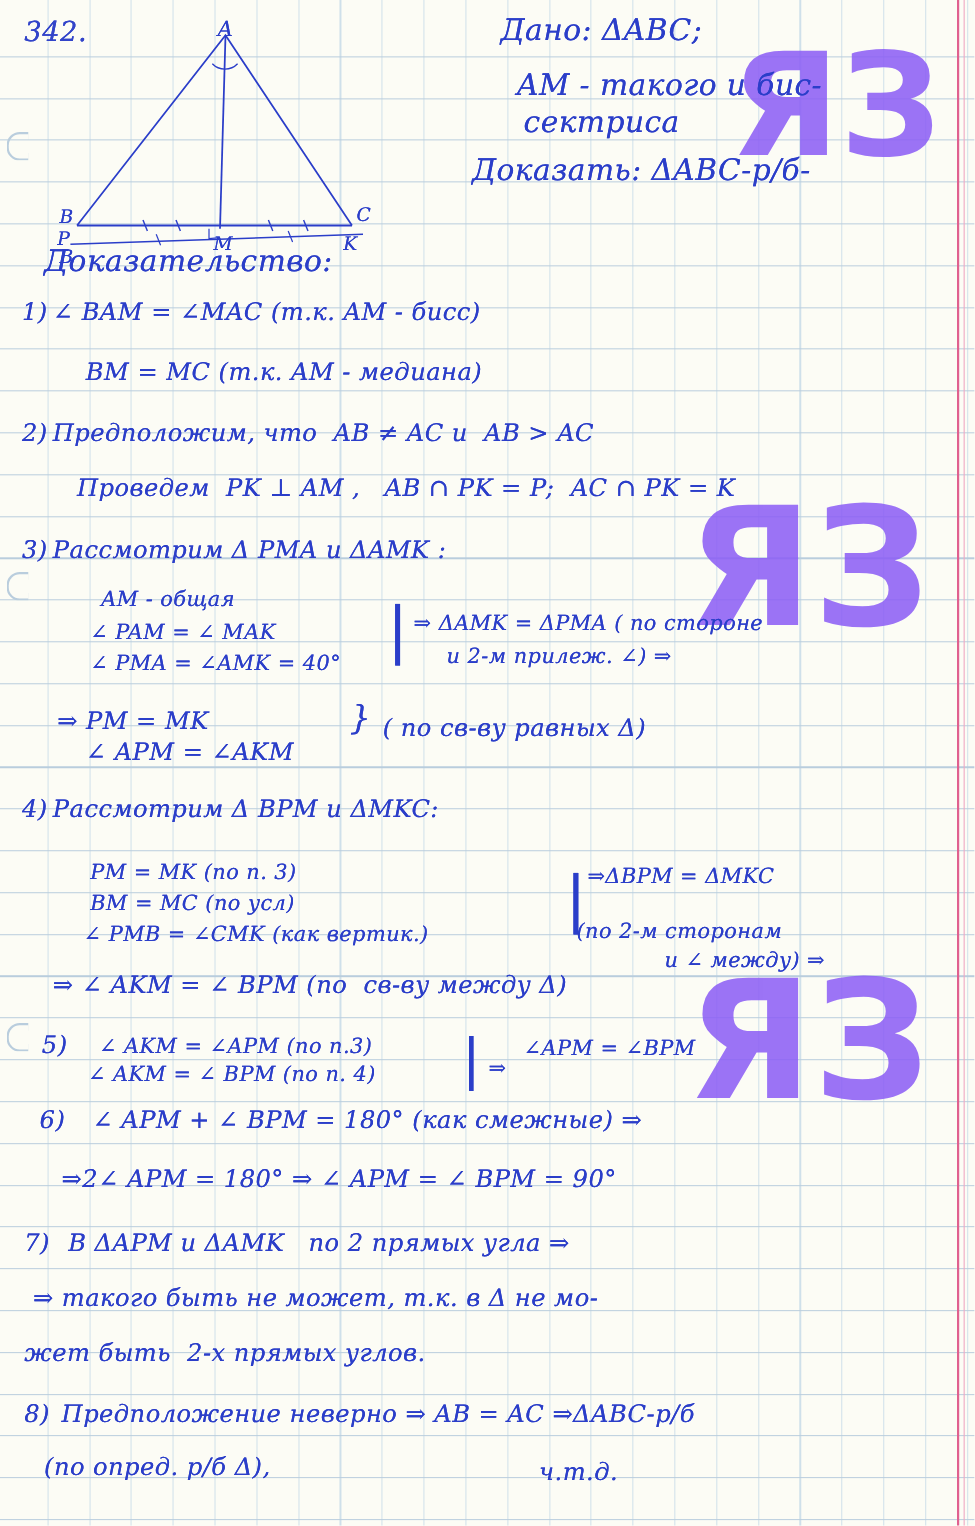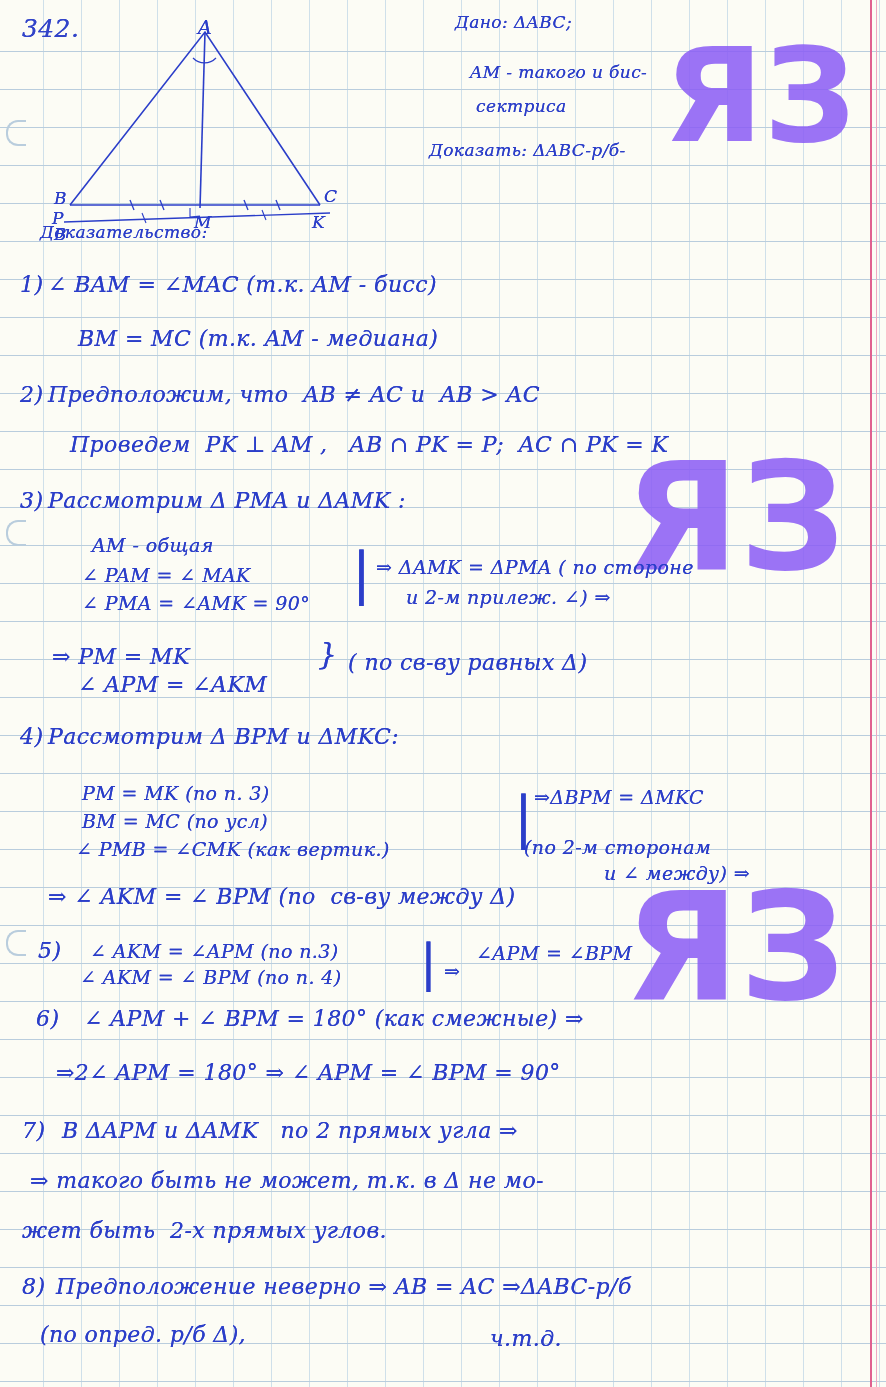--- a/index.html
+++ b/index.html
@@ -50,21 +50,21 @@
   
   .hw{
     position:absolute;
     color:#2b3ec9;
     font-family:"DejaVu Serif", serif;
     font-style:italic;
     white-space:pre;
     letter-spacing:.4px;
     text-shadow:0 0 .6px #2b3ec9;
   }
-  .big{font-size:17px;}
+  .big{font-size:27px;}
   .med{font-size:22px;}
   .sm{font-size:19px;}
   .xs{font-size:17px;}
 
   
   #task-no{left:22px;top:14px;font-size:25px;color:#3244c9;}
 
   
   #figure{position:absolute;left:30px;top:10px;width:400px;height:235px;}
   #figure svg{display:block;}
@@ -132,21 +132,21 @@
 
 <div class="hw med" style="left:20px;top:382px">2)</div>
 <div class="hw med" style="left:48px;top:382px">Предположим, что  AB ≠ AC и  AB &gt; AC</div>
 <div class="hw med" style="left:70px;top:432px">Проведем  PK ⊥ AM ,   AB ∩ PK = P;  AC ∩ PK = K</div>
 
 <div class="hw med" style="left:20px;top:488px">3)</div>
 <div class="hw med" style="left:48px;top:488px">Рассмотрим Δ PMA и ΔAMK :</div>
 
 <div class="hw sm" style="left:92px;top:534px">AM - общая</div>
 <div class="hw sm" style="left:82px;top:564px">∠ PAM = ∠ MAK</div>
-<div class="hw sm" style="left:82px;top:592px">∠ PMA = ∠AMK = 90°</div>
+<div class="hw sm" style="left:82px;top:592px">∠ PMA = ∠AMK = 40°</div>
 <div class="hw" style="left:352px;top:546px;font-size:56px;line-height:56px">|</div>
 <div class="hw sm" style="left:376px;top:556px">⇒ ΔAMK = ΔPMA ( по стороне</div>
 <div class="hw sm" style="left:406px;top:586px">и 2-м прилеж. ∠) ⇒</div>
 
 <div class="hw med" style="left:52px;top:644px">⇒ PM = MK</div>
 <div class="hw med" style="left:78px;top:672px">∠ APM = ∠AKM</div>
 <div class="hw brace" style="left:318px;top:636px">}</div>
 <div class="hw med" style="left:348px;top:650px">( по св-ву равных Δ)</div>
 
 <div class="hw med" style="left:20px;top:724px">4)</div>

